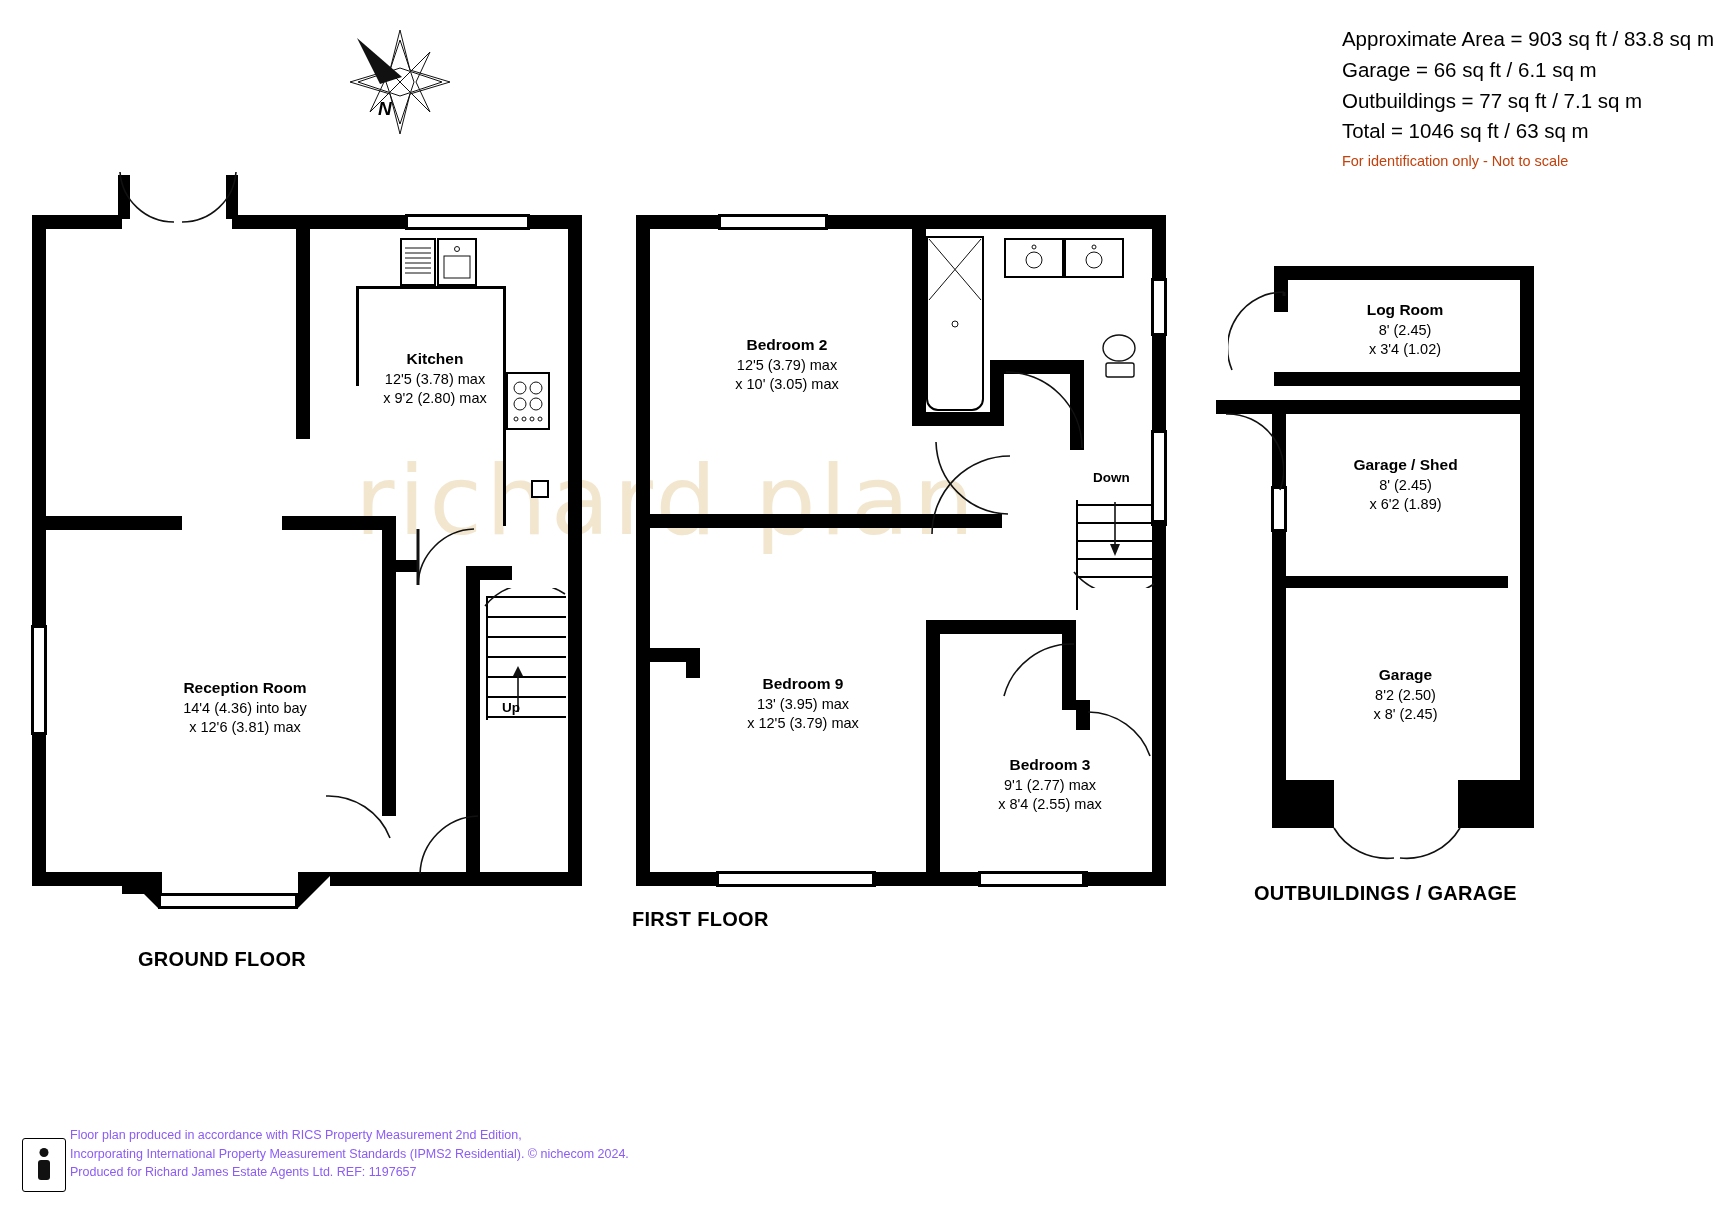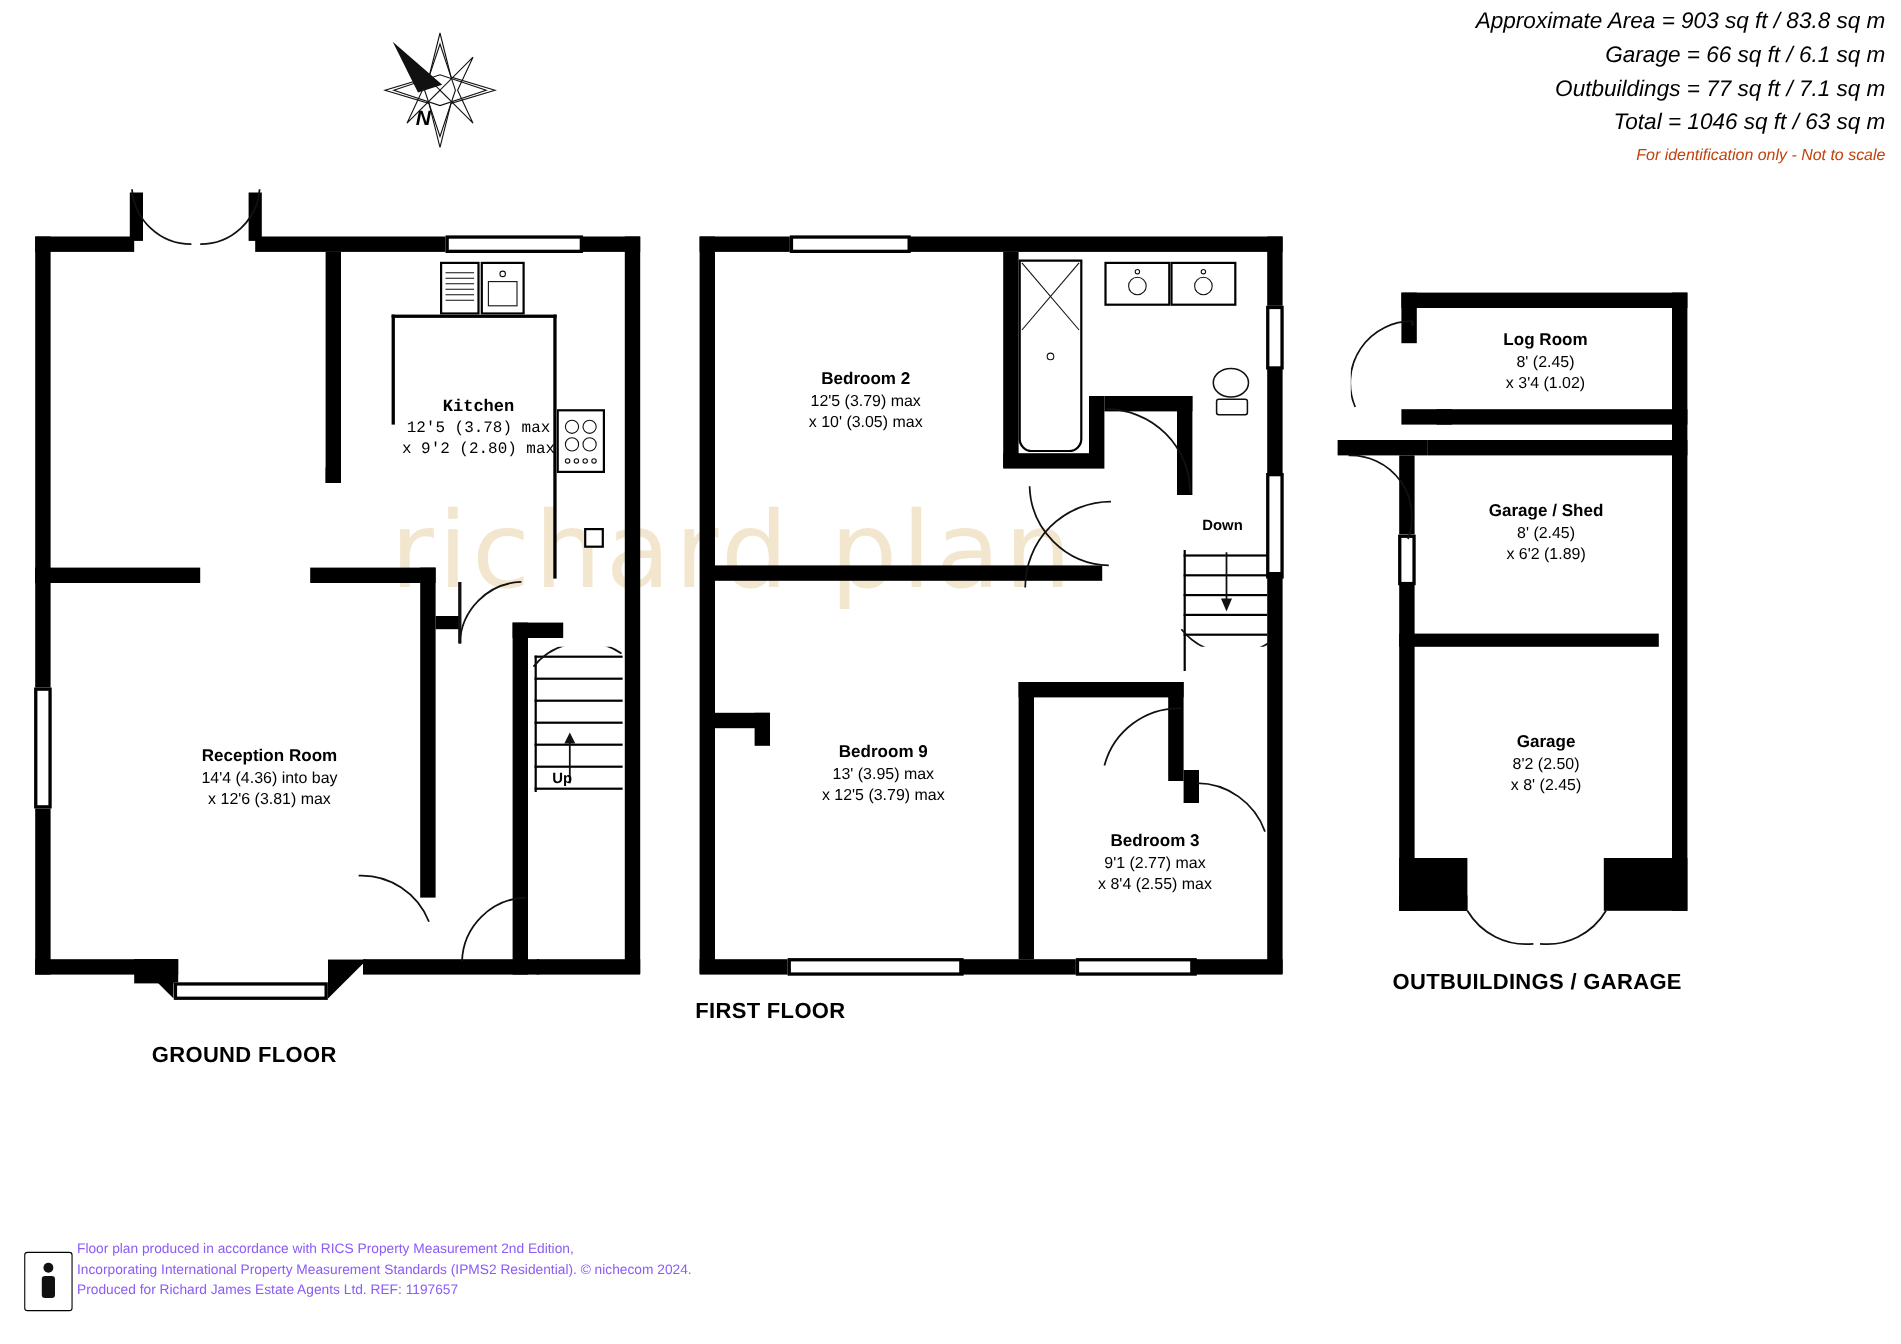--- a/index.html
+++ b/index.html
@@ -11,21 +11,21 @@
     position:relative;
     overflow:hidden;
   }
   .plan{position:absolute;left:0;top:0;width:1728px;height:1222px;}
   .wall{position:absolute;background:#000;}
   .win{position:absolute;background:#fff;border:3px solid #000;box-sizing:border-box;}
   .label{position:absolute;text-align:center;line-height:1.35;}
   .label .nm{font-weight:bold;font-size:15.5px;}
   .label .dim{font-size:14.5px;}
   .floortitle{position:absolute;font-weight:bold;font-size:20px;letter-spacing:.3px;}
-  .areablock{position:absolute;right:14px;top:4px;text-align:right;font-size:20.5px;line-height:1.5;font-style:italic;}
+  .areablock{position:absolute;right:14px;top:24px;font-size:20.5px;line-height:1.5;}
   .areablock .note{font-size:14.5px;color:#c2410c;margin-top:4px;}
   .footer{position:absolute;left:70px;bottom:40px;font-size:12.5px;line-height:1.5;color:#8b5cf6;}
   .watermark{
     position:absolute;left:355px;top:445px;width:880px;
     font-size:96px;color:#f2e6cf;font-family:"DejaVu Sans", sans-serif;
     letter-spacing:4px;user-select:none;
   }
   .small{position:absolute;font-size:13.5px;font-weight:bold;}
   .iconbox{position:absolute;border:2.5px solid #000;box-sizing:border-box;background:#fff;}
   .thin{position:absolute;background:#000;}
@@ -168,21 +168,21 @@
   </div>
   <div class="arcwrap" style="left:508px;top:664px;">
     <svg width="20" height="50" viewBox="0 0 20 50">
         <line x1="10" y1="48" x2="10" y2="6" stroke="#111" stroke-width="1.6"></line>
         <path d="M10 2 L5 12 L15 12 Z" fill="#111"></path>
       </svg>
   </div>
   <div class="small" style="left:502px;top:700px;">Up</div>
 
 
-  <div class="label" style="left:330px;top:360px;width:210px;font-family:Liberation Mono, monospace;">
+  <div class="label" style="left:330px;top:349px;width:210px;">
     <div class="nm">Kitchen</div>
     <div class="dim">12'5 (3.78) max</div>
     <div class="dim">x 9'2 (2.80) max</div>
   </div>
 
   <div class="label" style="left:110px;top:678px;width:270px;">
     <div class="nm">Reception Room</div>
     <div class="dim">14'4 (4.36) into bay</div>
     <div class="dim">x 12'6 (3.81) max</div>
   </div>
@@ -362,21 +362,21 @@
     <div class="dim">8' (2.45)</div>
     <div class="dim">x 6'2 (1.89)</div>
   </div>
 
   <div class="label" style="left:1298px;top:665px;width:215px;">
     <div class="nm">Garage</div>
     <div class="dim">8'2 (2.50)</div>
     <div class="dim">x 8' (2.45)</div>
   </div>
 
-  <div class="floortitle" style="left:1254px;top:882px;margin-left:12px;">OUTBUILDINGS / GARAGE</div>
+  <div class="floortitle" style="left:1254px;top:882px;">OUTBUILDINGS / GARAGE</div>
 </div>
 
 <div class="rics">
   <div class="head"></div>
   <div class="body"></div>
 </div>
 <div class="footer">
   <div>Floor plan produced in accordance with RICS Property Measurement 2nd Edition,</div>
   <div>Incorporating International Property Measurement Standards (IPMS2 Residential).   © nichecom 2024.</div>
   <div>Produced for Richard James Estate Agents Ltd.   REF: 1197657</div>

